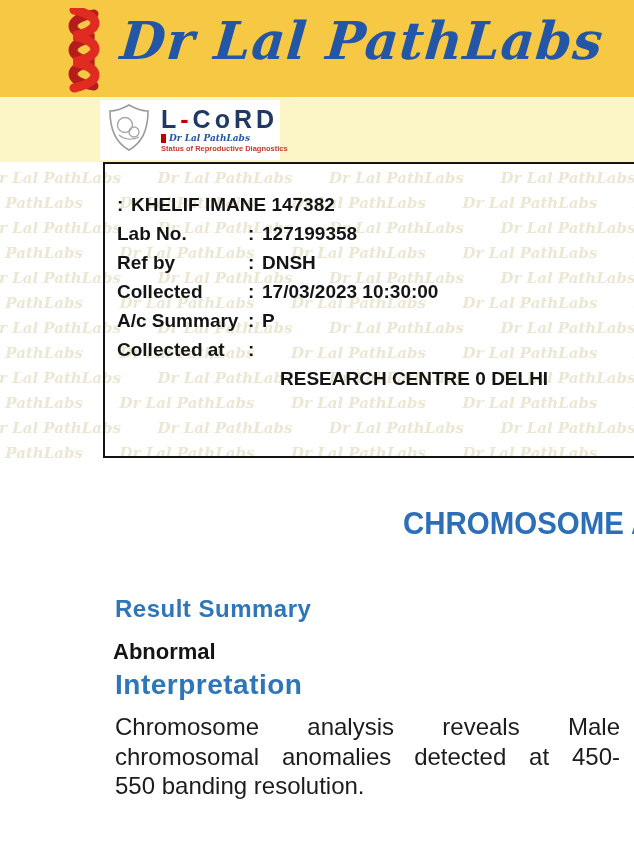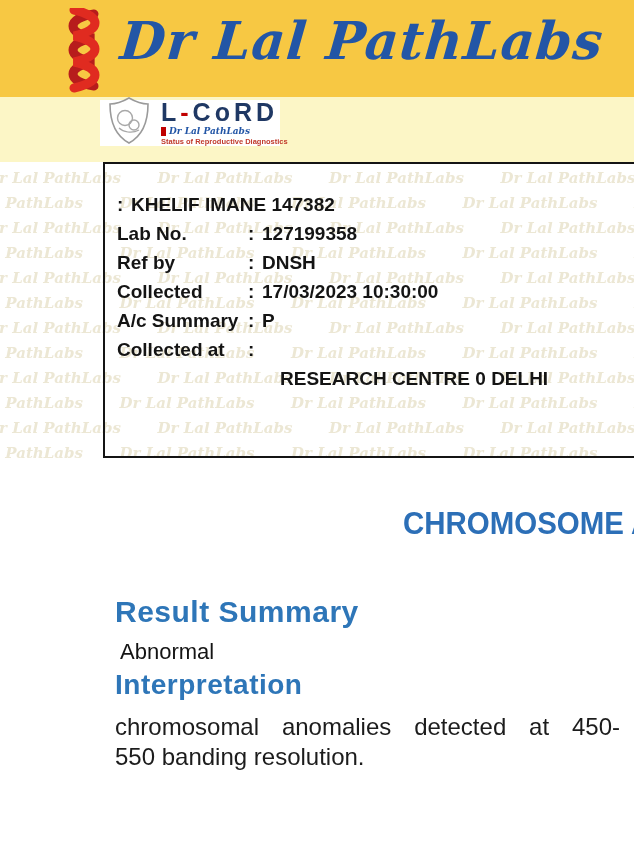--- a/index.html
+++ b/index.html
@@ -23,21 +23,21 @@
     letter-spacing:1px; white-space:nowrap;
     transform:skewX(-5deg); transform-origin:left bottom;
   }
 
   
   .band {
     position:absolute; left:0; top:97px; width:634px; height:65px;
     background:#FCF6C6;
   }
   .lcord-box {
-    position:absolute; left:100px; top:100px; width:180px; height:46px;
+    position:absolute; left:100px; top:100px; width:180px; height:60px;
     background:#ffffff; display:flex; align-items:center;
   }
   .shield-wrap { margin-left:6px; }
   .lcord-divider { width:1px; height:42px; background:#c4c4c4; margin:0 5px 0 4px; }
   .lcord-text { display:flex; flex-direction:column; line-height:1; }
   .lcord-name {
     font-size:25px; font-weight:bold; color:#1F3864;
     letter-spacing:4px; white-space:nowrap;
   }
   .lcord-name .hyphen { color:#C00000; }
@@ -80,25 +80,25 @@
   }
 
   
   .chromo-heading {
     position:absolute; left:403px; top:506px;
     font-size:31px; font-weight:800; color:#2C6FB7;
     white-space:nowrap; transform:scaleX(0.95); transform-origin:left top;
   }
   .result-summary-heading {
     position:absolute; left:115px; top:595px;
-    font-size:30px; font-weight:bold; color:#2E76B8; letter-spacing:0.5px;
+    font-size:24px; font-weight:bold; color:#2E76B8; letter-spacing:0.5px;
   }
   .result-summary-value {
-    position:absolute; left:120px; top:639px;
-    font-size:22px; font-weight:normal; color:#141414;
+    position:absolute; left:113px; top:639px;
+    font-size:22px; font-weight:bold; color:#141414;
   }
   .interpretation-heading {
     position:absolute; left:115px; top:669px;
     font-size:28px; font-weight:bold; color:#2E76B8; letter-spacing:0.5px;
   }
   .interpretation-body {
     position:absolute; left:115px; top:712px; width:505px;
     font-size:24px; color:#1c1c1c;
   }
   .jline { text-align:justify; text-align-last:justify; line-height:29.5px; }
@@ -187,17 +187,18 @@
     </div>
   </div>
 
   <div class="chromo-heading">CHROMOSOME A</div>
 
   <div class="result-summary-heading">Result Summary</div>
   <div class="result-summary-value">Abnormal</div>
   <div class="interpretation-heading">Interpretation</div>
 
   <div class="interpretation-body">
+    <div class="jline">Chromosome analysis reveals Male</div>
     <div class="jline">chromosomal anomalies detected at 450-</div>
     <div class="jline last">550 banding resolution.</div>
   </div>
 
 </div>
 
 </body></html>

